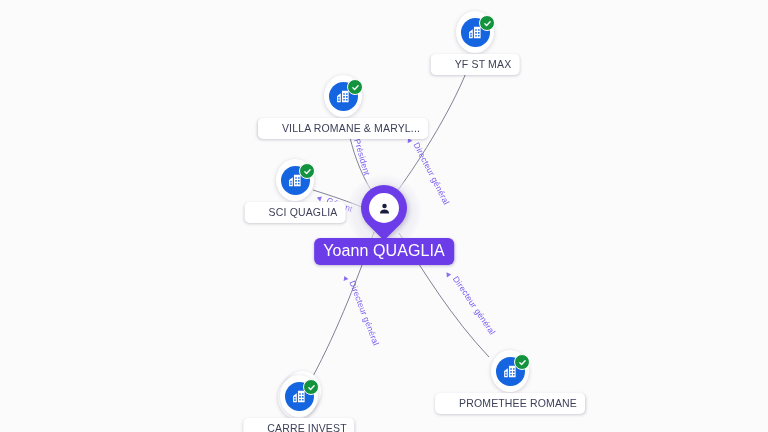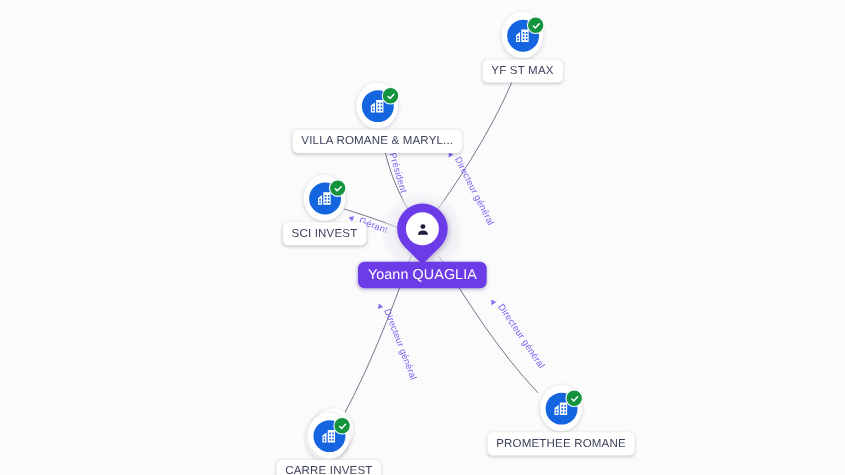--- a/index.html
+++ b/index.html
@@ -61,21 +61,21 @@
   }
   .pin-inner svg { display: block; }
 
   .person-label {
     position: absolute;
     left: 50%;
     top: 26px;
     transform: translateX(-50%);
     background: #6c3ce9;
     color: #ffffff;
-    font-size: 13px;
+    font-size: 16px;
     letter-spacing: .1px;
     padding: 4px 9px 5px 9px;
     border-radius: 6px;
     white-space: nowrap;
     box-shadow: 0 1px 3px rgba(60,40,120,.30);
   }
 
   
   .company-node {
     position: absolute;
@@ -129,21 +129,21 @@
 
   .co-label {
     position: absolute;
     left: 50%;
     top: 22px;
     transform: translateX(-50%);
     background: #ffffff;
     color: #3b3f58;
     font-size: 10.5px;
     letter-spacing: .15px;
-    padding: 4px 8px 5px 8px;
+    padding: 4px 8px 5px 24px;
     border-radius: 5px;
     white-space: nowrap;
     box-shadow: 0 1px 3px rgba(40,40,70,.22);
   }
 
   
   .edge-label {
     position: absolute;
     color: #7b5cf0;
     font-size: 8.5px;
@@ -221,21 +221,21 @@
           <svg width="17" height="17" viewBox="0 0 24 24" aria-hidden="true">
             <path fill="#ffffff" d="M3 20V11.2l5.2-3.9V20H3zm1.6-1.6h2V16h-2v2.4zm0-3.6h2v-2.4h-2v2.4z"></path>
             <path fill="#ffffff" d="M9.8 20V4h9.4v16H9.8zm1.9-2.2h2.1v-2.3h-2.1v2.3zm0-4.1h2.1v-2.3h-2.1v2.3zm0-4.1h2.1V7.3h-2.1v2.3zm3.9 8.2h2.1v-2.3h-2.1v2.3zm0-4.1h2.1v-2.3h-2.1v2.3zm0-4.1h2.1V7.3h-2.1v2.3z"></path>
           </svg>
         </div>
         <div class="co-check">
           <svg width="9" height="9" viewBox="0 0 24 24" aria-hidden="true">
             <path fill="none" stroke="#ffffff" stroke-width="3.6" stroke-linecap="round" stroke-linejoin="round" d="M5 12.6l4.6 4.6L19 7.2"></path>
           </svg>
         </div>
-        <div class="co-label">SCI INVEST</div>
+        <div class="co-label">SCI QUAGLIA</div>
       </div>
       <div class="company-node" style="left: 299px; top: 396px;">
         <div class="co-stack"></div>
         <div class="co-stack2"></div>
         <div class="co-disc"></div>
         <div class="co-circle">
           <svg width="17" height="17" viewBox="0 0 24 24" aria-hidden="true">
             <path fill="#ffffff" d="M3 20V11.2l5.2-3.9V20H3zm1.6-1.6h2V16h-2v2.4zm0-3.6h2v-2.4h-2v2.4z"></path>
             <path fill="#ffffff" d="M9.8 20V4h9.4v16H9.8zm1.9-2.2h2.1v-2.3h-2.1v2.3zm0-4.1h2.1v-2.3h-2.1v2.3zm0-4.1h2.1V7.3h-2.1v2.3zm3.9 8.2h2.1v-2.3h-2.1v2.3zm0-4.1h2.1v-2.3h-2.1v2.3zm0-4.1h2.1V7.3h-2.1v2.3z"></path>
           </svg>

